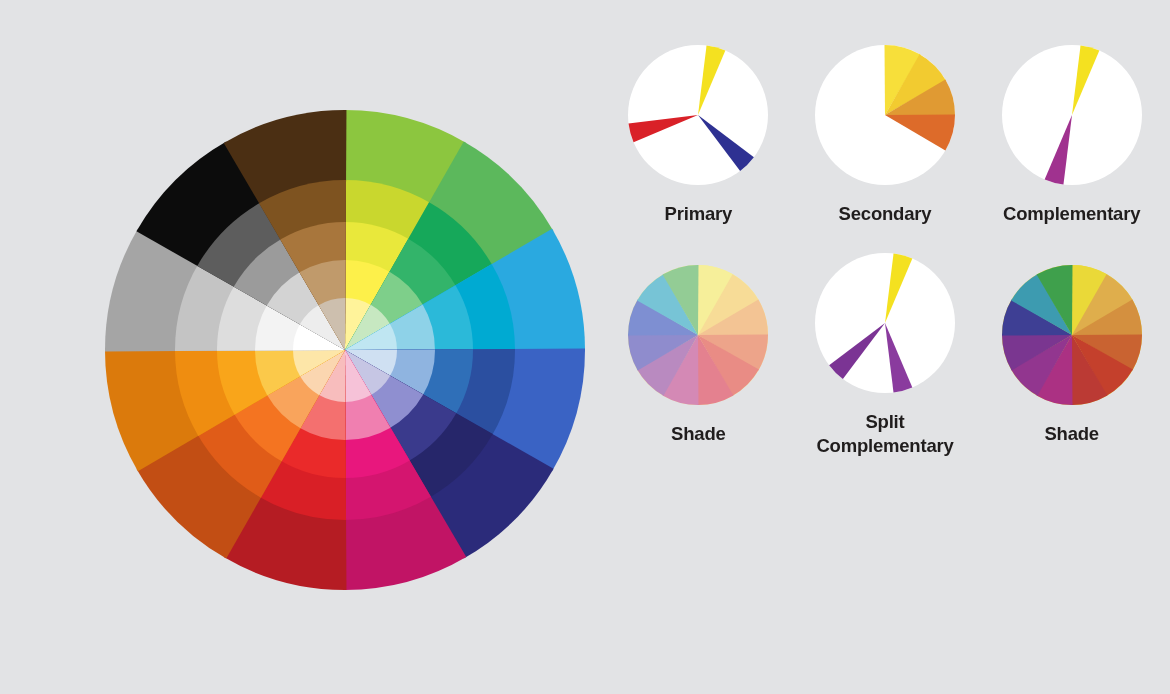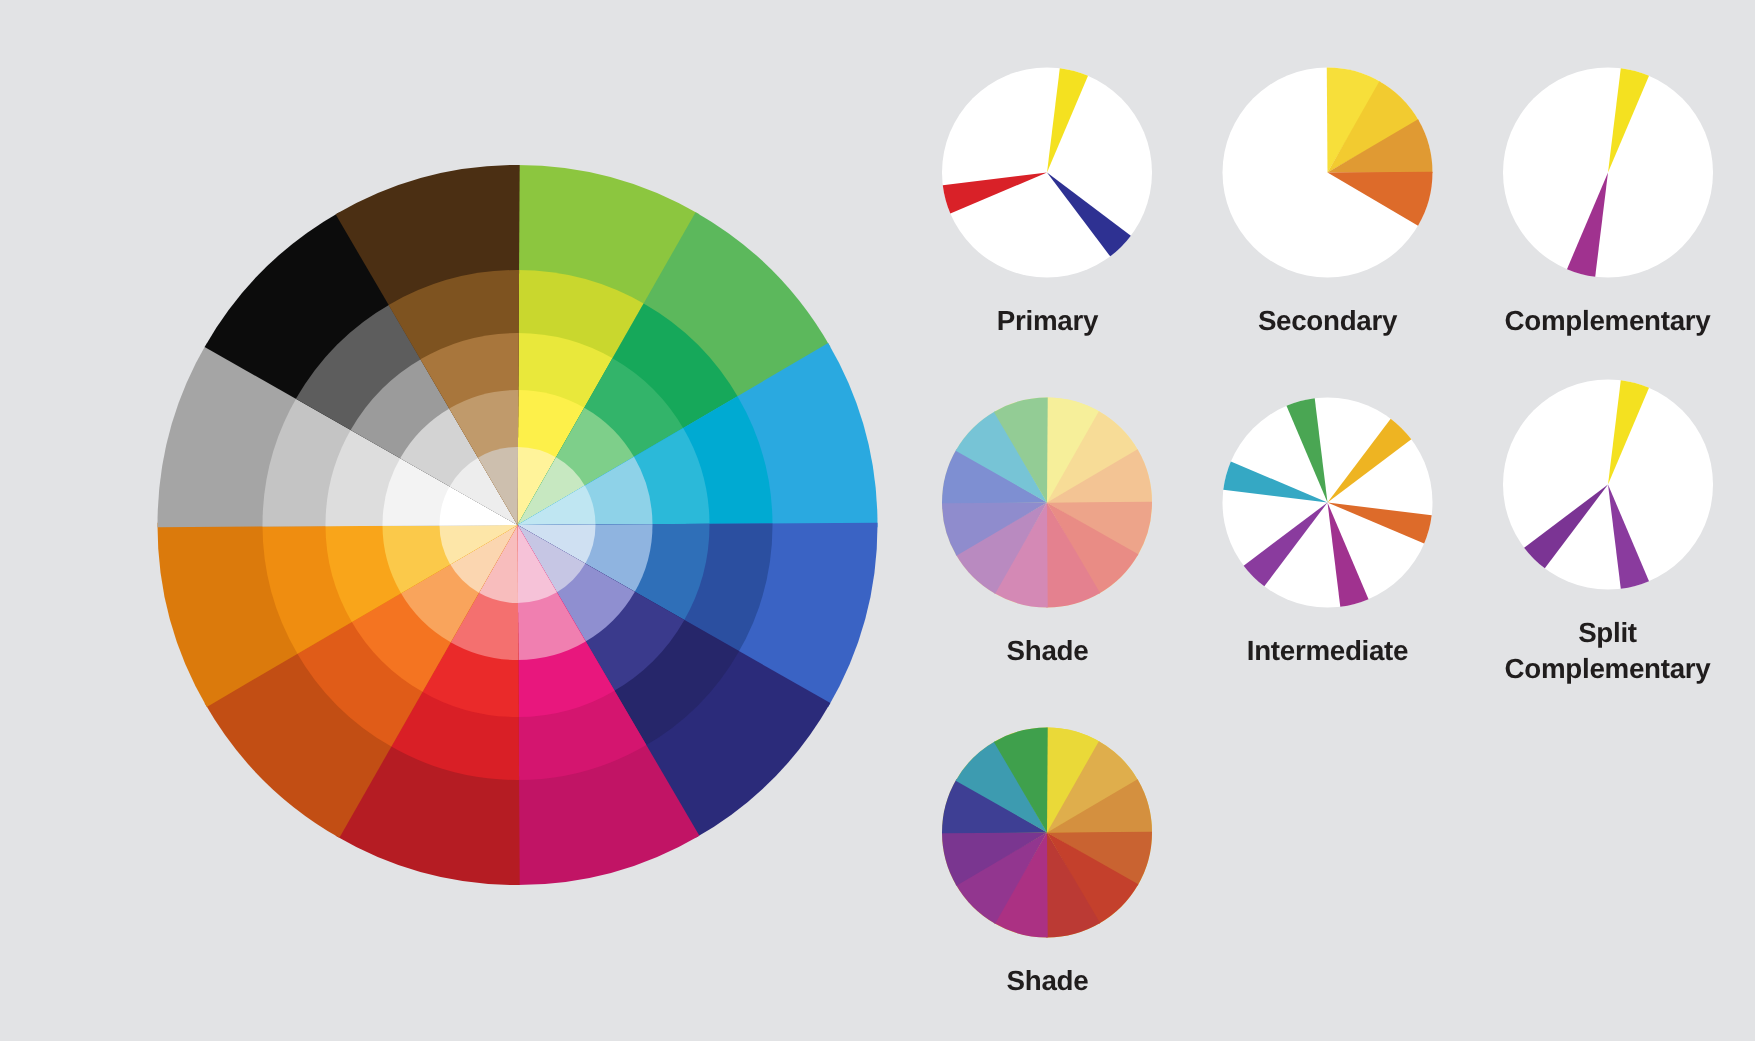--- a/index.html
+++ b/index.html
@@ -174,32 +174,20 @@
           <path d="M 78 78 L 78.48868822085731 147.9982941493776 A 70 70 0 0 1 42.57763651151852 138.375956844508 Z" fill="#d489b5" shape-rendering="geometricPrecision"></path>
           <path d="M 78 78 L 43.424069339103845 138.86464506536532 A 70 70 0 0 1 17.13535493463467 112.57593066089618 Z" fill="#b98ac0" shape-rendering="geometricPrecision"></path>
           <path d="M 78 78 L 17.624043155491975 113.42236348848147 A 70 70 0 0 1 8.001705850622372 77.5113117791427 Z" fill="#8f8ccd" shape-rendering="geometricPrecision"></path>
           <path d="M 78 78 L 8.001705850622372 78.48868822085731 A 70 70 0 0 1 17.624043155491982 42.57763651151852 Z" fill="#7e8fd2" shape-rendering="geometricPrecision"></path>
           <path d="M 78 78 L 17.135354934634663 43.42406933910385 A 70 70 0 0 1 43.42406933910383 17.13535493463467 Z" fill="#77c4d6" shape-rendering="geometricPrecision"></path>
           <path d="M 78 78 L 42.57763651151853 17.624043155491975 A 70 70 0 0 1 78.48868822085727 8.001705850622372 Z" fill="#93cc95" shape-rendering="geometricPrecision"></path>
         </svg>
       <div class="wheel-label">Shade</div>
     </div>
 
-    <div class="wheel-cell">
-      <svg class="small-wheel" width="156" height="156" viewBox="0 0 156 156">
-          <circle cx="78" cy="78" r="70" fill="#ffffff"></circle>
-          <path d="M 78 78 L 120.12705162064339 22.0955142966895 A 70 70 0 0 1 133.9044857033105 35.87294837935662 Z" fill="#eeb422" shape-rendering="geometricPrecision"></path>
-          <path d="M 78 78 L 147.47823061489254 86.53085403836032 A 70 70 0 0 1 142.43533974167082 105.35117899424917 Z" fill="#dd6b2a" shape-rendering="geometricPrecision"></path>
-          <path d="M 78 78 L 105.35117899424915 142.43533974167082 A 70 70 0 0 1 86.53085403836033 147.47823061489254 Z" fill="#a0328f" shape-rendering="geometricPrecision"></path>
-          <path d="M 78 78 L 35.872948379356615 133.90448570331048 A 70 70 0 0 1 22.095514296689494 120.12705162064337 Z" fill="#8a3b9e" shape-rendering="geometricPrecision"></path>
-          <path d="M 78 78 L 8.521769385107447 69.46914596163968 A 70 70 0 0 1 13.56466025832917 50.64882100575085 Z" fill="#35a8c4" shape-rendering="geometricPrecision"></path>
-          <path d="M 78 78 L 50.64882100575083 13.564660258329184 A 70 70 0 0 1 69.4691459616397 8.521769385107447 Z" fill="#4aa653" shape-rendering="geometricPrecision"></path>
-        </svg>
-      <div class="wheel-label">Intermediate</div>
-    </div>
 
     <div class="wheel-cell">
       <svg class="small-wheel" width="156" height="156" viewBox="0 0 156 156">
           <circle cx="78" cy="78" r="70" fill="#ffffff"></circle>
           <path d="M 78 78 L 86.53085403836033 8.521769385107461 A 70 70 0 0 1 105.35117899424915 13.56466025832917 Z" fill="#f4e120" shape-rendering="geometricPrecision"></path>
           <path d="M 78 78 L 105.35117899424915 142.43533974167082 A 70 70 0 0 1 86.53085403836033 147.47823061489254 Z" fill="#8a3b9e" shape-rendering="geometricPrecision"></path>
           <path d="M 78 78 L 35.872948379356615 133.90448570331048 A 70 70 0 0 1 22.095514296689494 120.12705162064337 Z" fill="#7b3494" shape-rendering="geometricPrecision"></path>
         </svg>
       <div class="wheel-label">Split
 Complementary</div>

